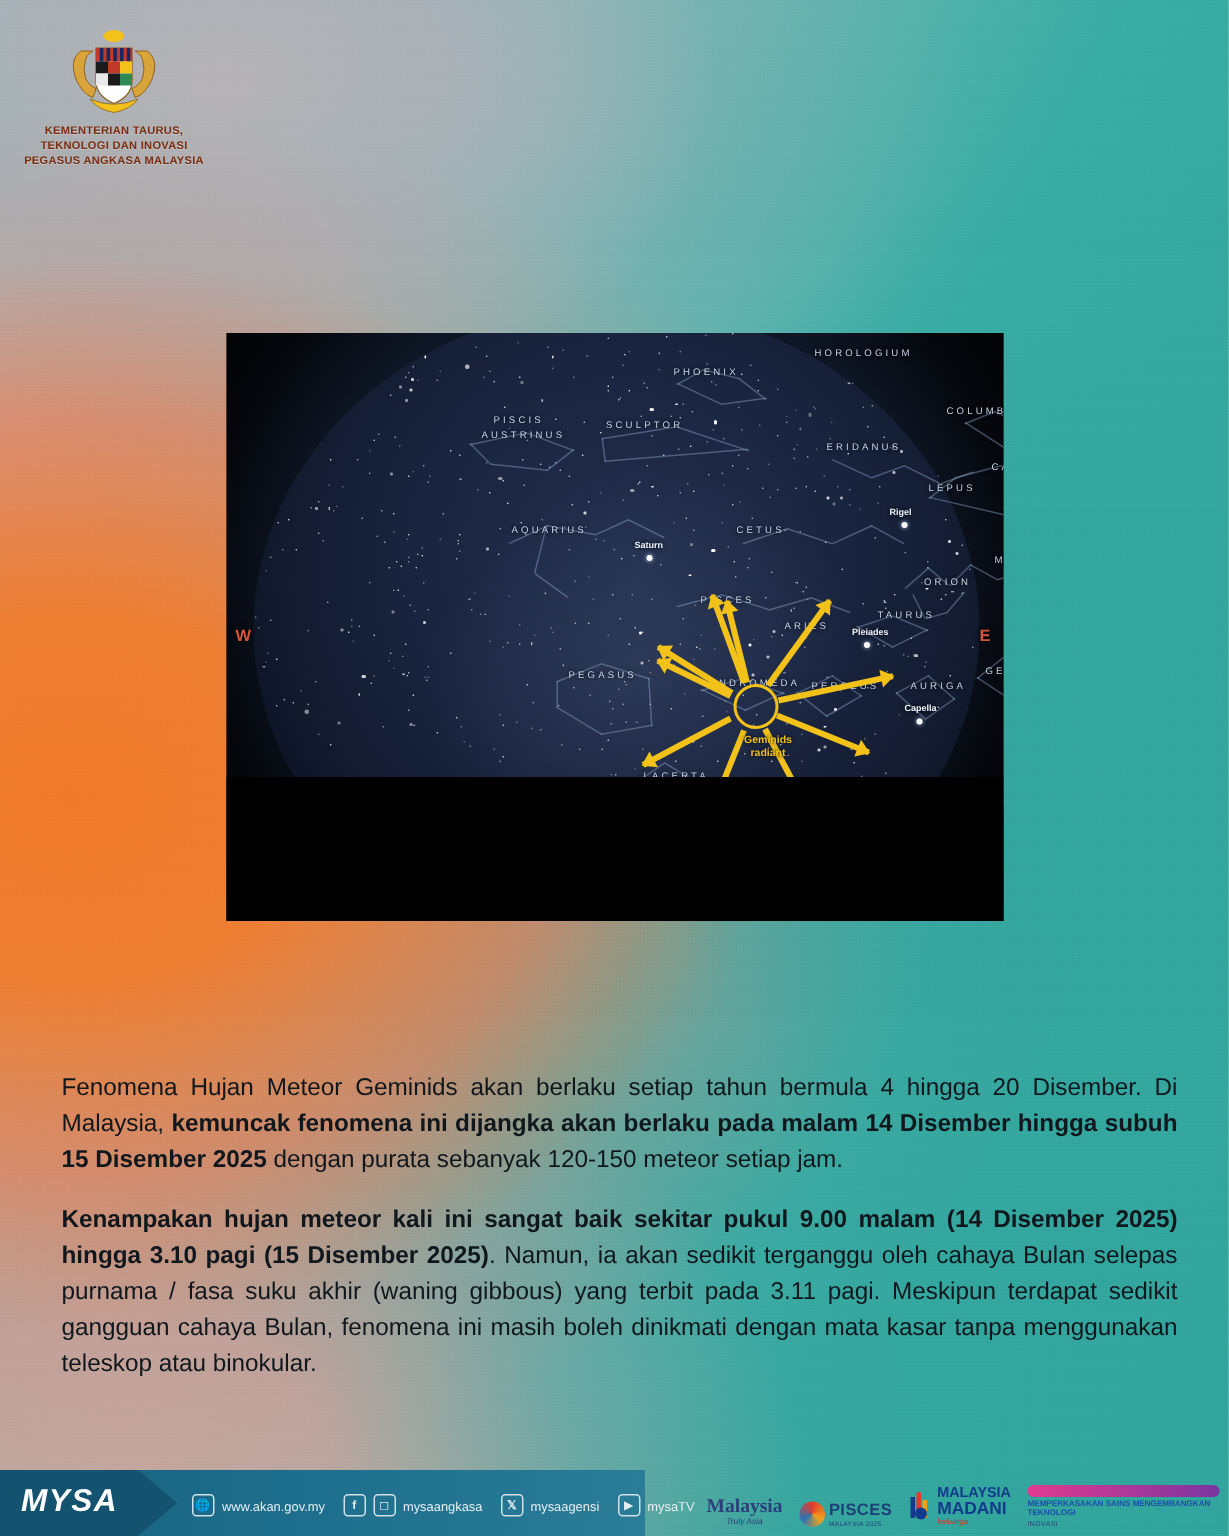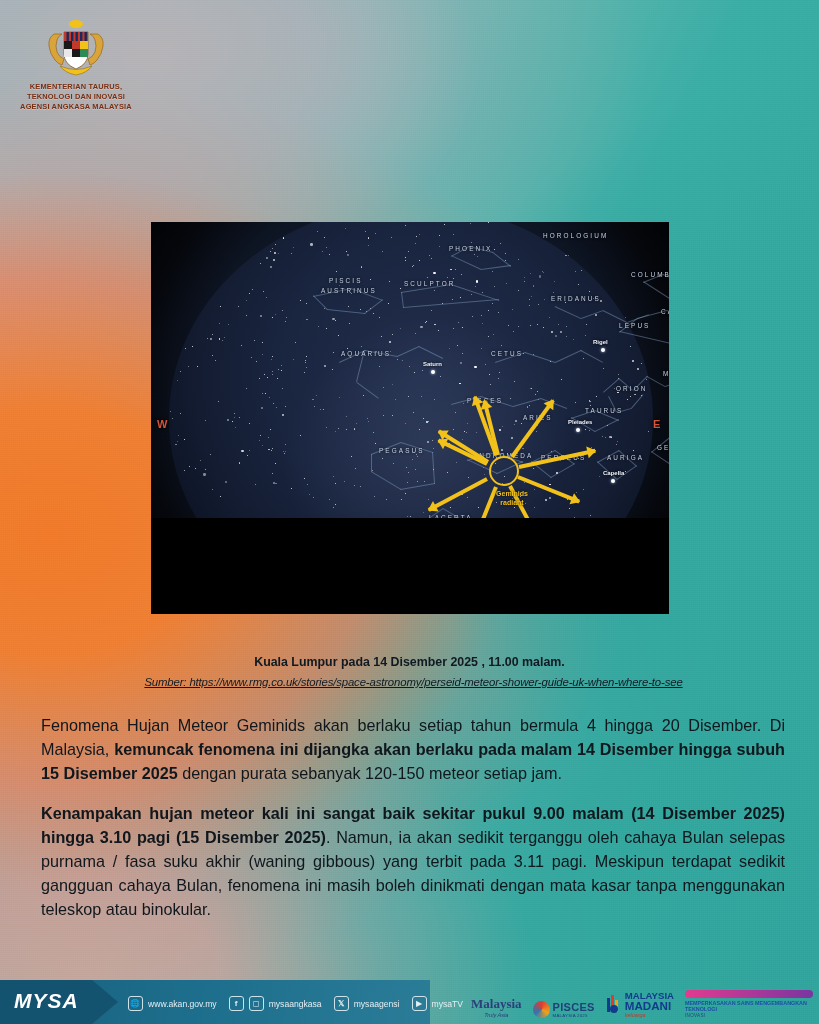--- a/index.html
+++ b/index.html
@@ -238,21 +238,21 @@
         <rect x="50" y="23" width="8" height="8" fill="#f2c21a"></rect>
         <rect x="34" y="31" width="8" height="8" fill="#e8e8e8"></rect>
         <rect x="42" y="31" width="8" height="8" fill="#1a1a1a"></rect>
         <rect x="50" y="31" width="8" height="8" fill="#2e8b57"></rect>
         <path d="M30 48 q16 7 32 0 q-5 7 -16 9 q-11 -2 -16 -9 z" fill="#f2c21a" stroke="#8a5a12" stroke-width=".5"></path>
       </svg>
     </div>
     <div class="crest-txt">
       <div>KEMENTERIAN TAURUS,</div>
       <div>TEKNOLOGI DAN INOVASI</div>
-      <div>AGENSI ANGKASA MALAYSIA</div>
+      <div>PEGASUS ANGKASA MALAYSIA</div>
     </div>
   </div>
 
 
 
   <div class="map-wrap">
     <div class="map-sky"></div>
     <div class="sky-dome"></div>
     <div class="milky"></div>
 
@@ -906,23 +906,21 @@
         <path d="M0 0 L0 96 L518 96 L518 30 Q500 34 482 40 Q462 30 446 42 Q430 34 414 48 Q396 40 382 52 Q360 44 344 56 Q326 50 310 60 Q288 48 268 56 Q250 44 236 54 Q214 40 196 48 Q176 32 158 42 Q138 26 120 34 Q96 14 72 22 Q48 4 24 10 Q10 4 0 0 Z" fill="#000"></path>
         <ellipse cx="104" cy="36" rx="34" ry="24" fill="#000"></ellipse>
         <ellipse cx="168" cy="52" rx="26" ry="18" fill="#000"></ellipse>
         <ellipse cx="236" cy="58" rx="20" ry="14" fill="#000"></ellipse>
       </svg>
     </div>
   </div>
 
   <div class="caption">
     <br>
-    <span>Kuala Lumpur pada 14 Disember 2025 , 11.00 malam.</span>
   </div>
-  <div class="source">Sumber: https://www.rmg.co.uk/stories/space-astronomy/perseid-meteor-shower-guide-uk-when-where-to-see</div>
 
   <div class="body-copy">
     <p><span>Fenomena Hujan Meteor Geminids akan berlaku setiap tahun bermula 4 hingga 20 Disember. Di Malaysia, </span><b>kemuncak fenomena ini dijangka akan berlaku pada malam 14 Disember hingga subuh 15 Disember 2025</b><span> dengan purata sebanyak 120-150 meteor setiap jam.</span></p>
     <p><b>Kenampakan hujan meteor kali ini sangat baik sekitar pukul 9.00 malam (14 Disember 2025) hingga 3.10 pagi (15 Disember 2025)</b><span>. Namun, ia akan sedikit terganggu oleh cahaya Bulan selepas purnama / fasa suku akhir (waning gibbous) yang terbit pada 3.11 pagi. Meskipun terdapat sedikit gangguan cahaya Bulan, fenomena ini masih boleh dinikmati dengan mata kasar tanpa menggunakan teleskop atau binokular.</span></p>
   </div>
 
   <div class="footer">
     <div class="footer-bar"></div>
     <div class="footer-chev-in"></div>
     <div class="mysa-logo">MYSA</div>

